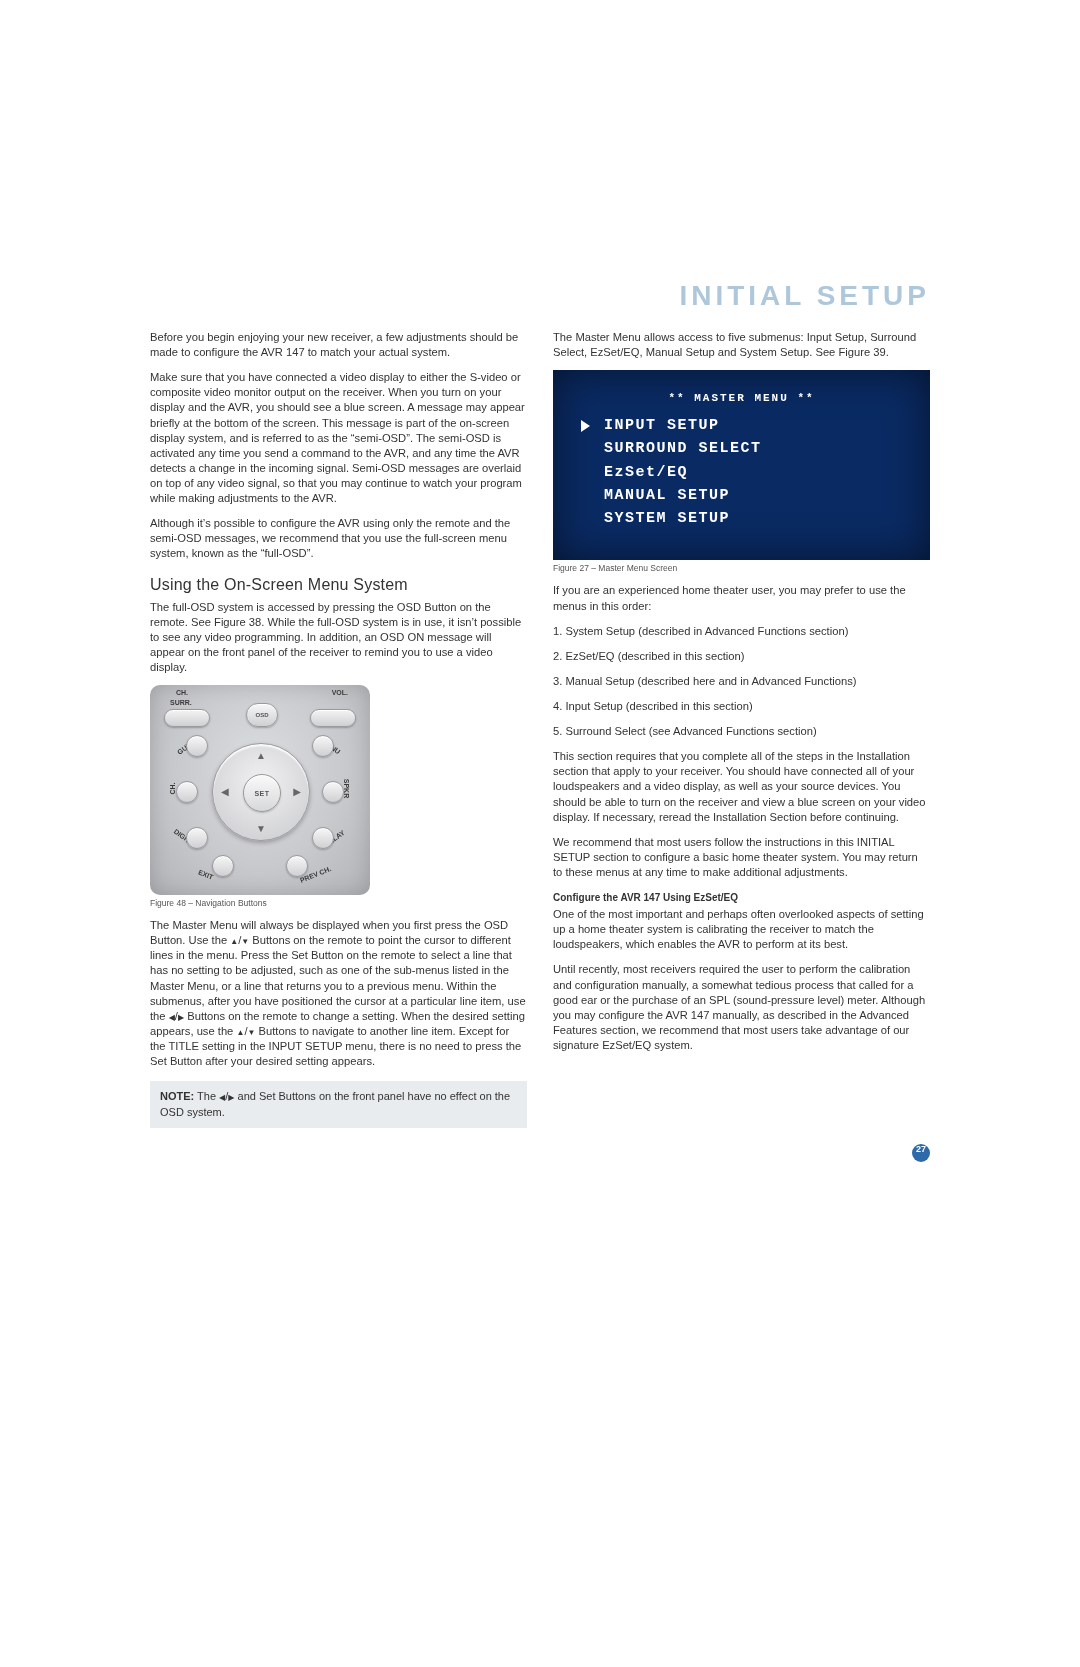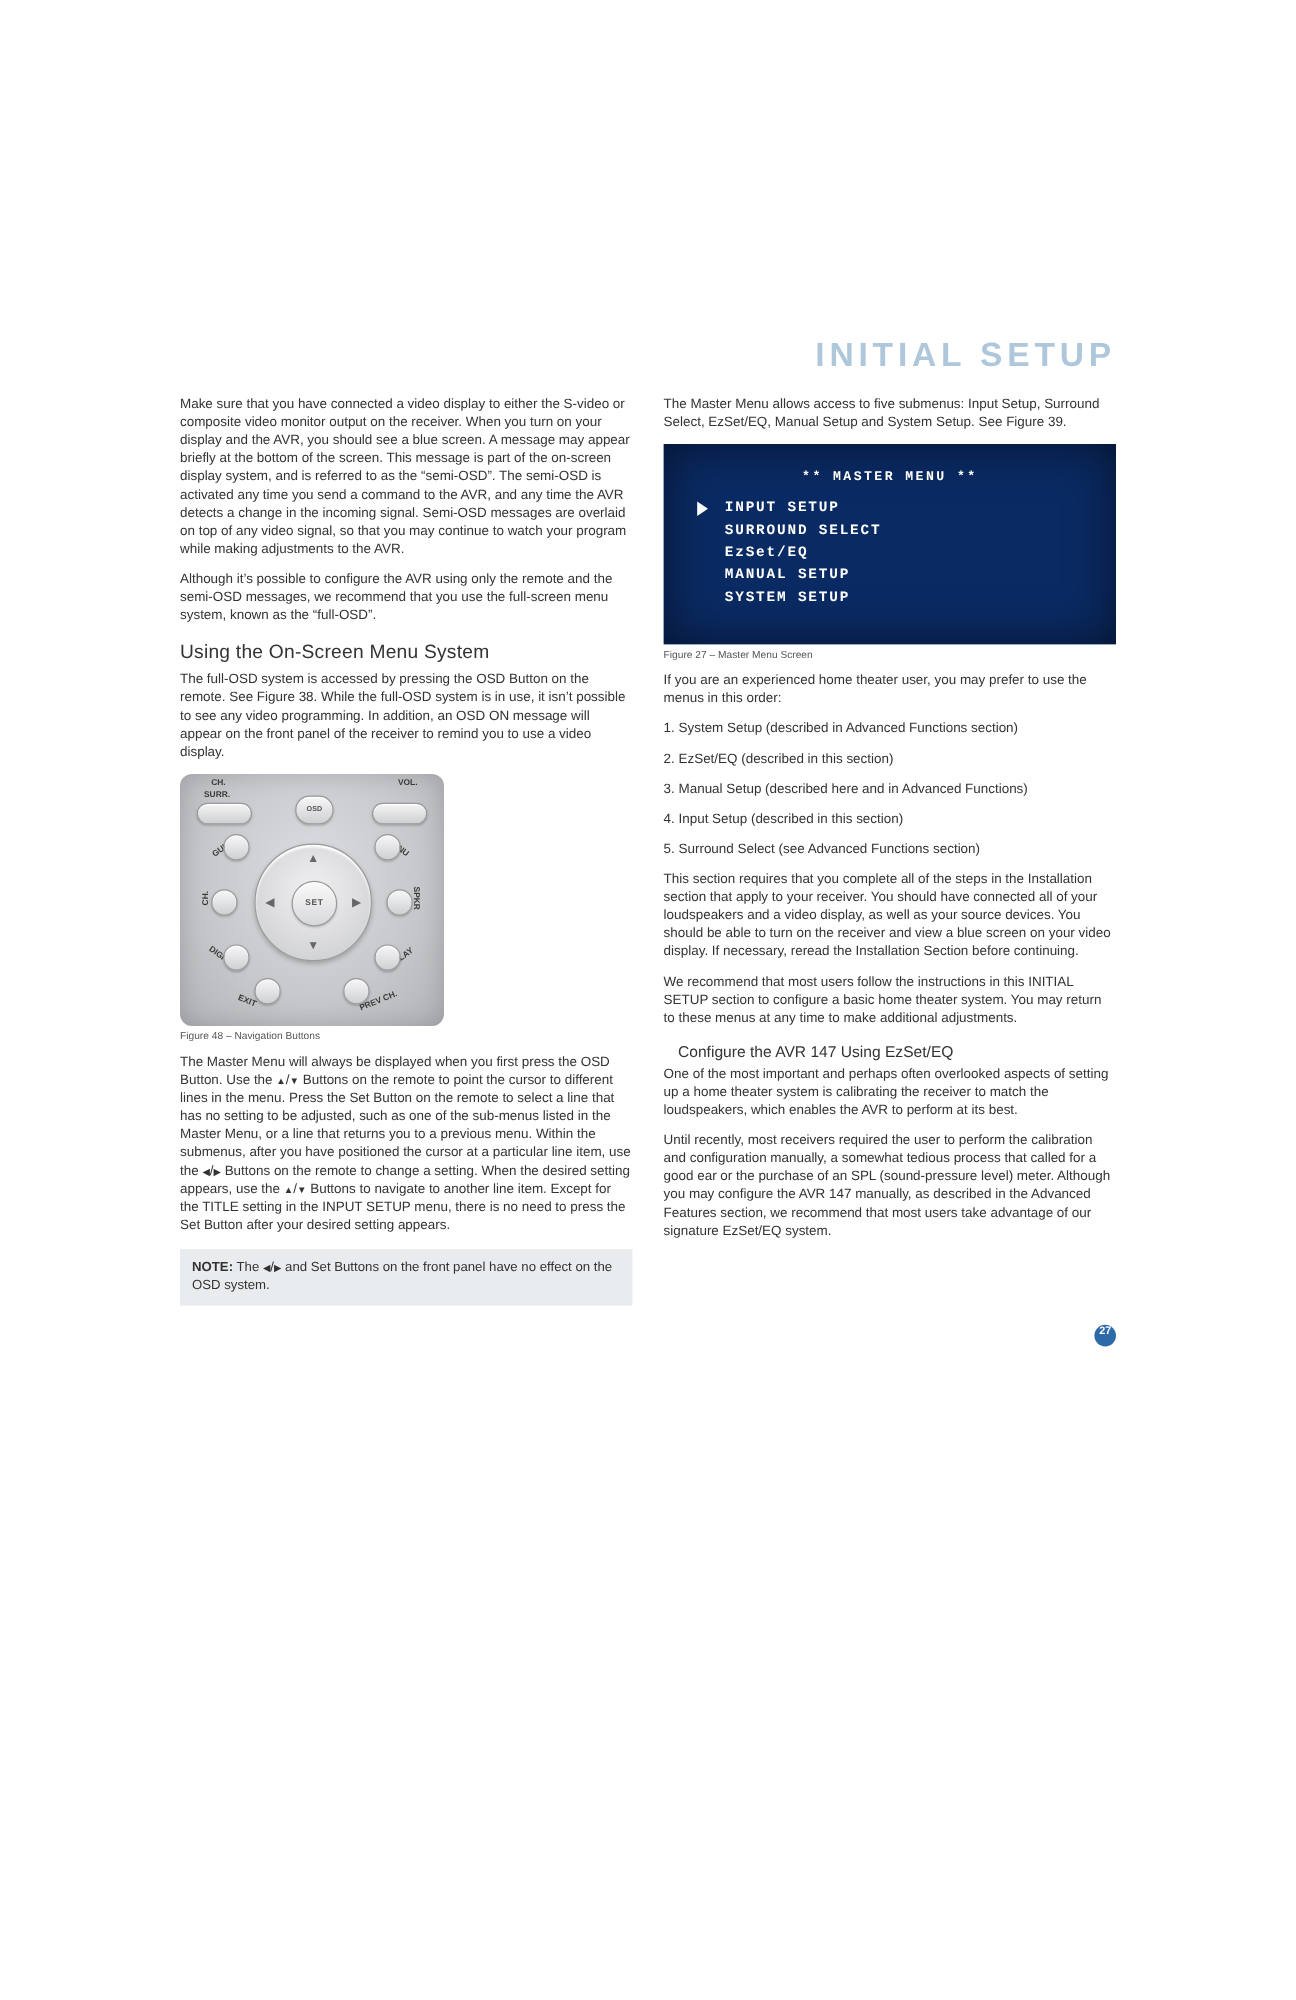--- a/index.html
+++ b/index.html
@@ -41,24 +41,24 @@
     text-align: left;
   }
   h2 {
     font-size: 16px;
     font-weight: 400;
     color: #333;
     margin: 14px 0 6px 0;
     letter-spacing: 0.2px;
   }
   h3 {
-    font-size: 13px;
-    font-weight: 400;
-    color: #333;
-    margin: 12px 0 4px 12px;
+    font-size: 10px;
+    font-weight: 700;
+    color: #333;
+    margin: 12px 0 4px 0;
   }
   .figcap {
     font-size: 8.5px;
     color: #555;
     margin: 3px 0 10px 0;
   }
   .note-box {
     background: #e9ecef;
     padding: 8px 10px;
     font-size: 11px;
@@ -156,21 +156,21 @@
   .screen .title {
     text-align: center;
     font-size: 11px;
     letter-spacing: 2px;
     font-weight: 700;
     margin-bottom: 10px;
   }
   .screen .row {
     display: flex;
     align-items: center;
-    font-size: 12px;
+    font-size: 15px;
     letter-spacing: 1.5px;
     line-height: 1.55;
     font-weight: 700;
   }
   .screen .cursor {
     width: 0; height: 0;
     border-top: 6px solid transparent;
     border-bottom: 6px solid transparent;
     border-left: 9px solid #fff;
     margin-right: 14px;
@@ -179,20 +179,21 @@
 </style>
 </head>
 <body>
 
 <div class="page">
   <h1 class="main-title">INITIAL SETUP</h1>
 
   <div class="cols">
 
     <div class="col">
+      <p>Before you begin enjoying your new receiver, a few adjustments should be made to configure the AVR 147 to match your actual system.</p>
       <p>Make sure that you have connected a video display to either the S-video or composite video monitor output on the receiver. When you turn on your display and the AVR, you should see a blue screen. A message may appear briefly at the bottom of the screen. This message is part of the on-screen display system, and is referred to as the “semi-OSD”. The semi-OSD is activated any time you send a command to the AVR, and any time the AVR detects a change in the incoming signal. Semi-OSD messages are overlaid on top of any video signal, so that you may continue to watch your program while making adjustments to the AVR.</p>
       <p>Although it’s possible to configure the AVR using only the remote and the semi-OSD messages, we recommend that you use the full-screen menu system, known as the “full-OSD”.</p>
 
       <h2>Using the On-Screen Menu System</h2>
       <p>The full-OSD system is accessed by pressing the OSD Button on the remote. See Figure 38. While the full-OSD system is in use, it isn’t possible to see any video programming. In addition, an OSD ON message will appear on the front panel of the receiver to remind you to use a video display.</p>
 
       <div class="remote">
         <span class="lbl" style="left:26px;top:4px;">CH.</span>
         <span class="lbl" style="left:20px;top:14px;">SURR.</span>
         <span class="lbl" style="right:22px;top:4px;">VOL.</span>

